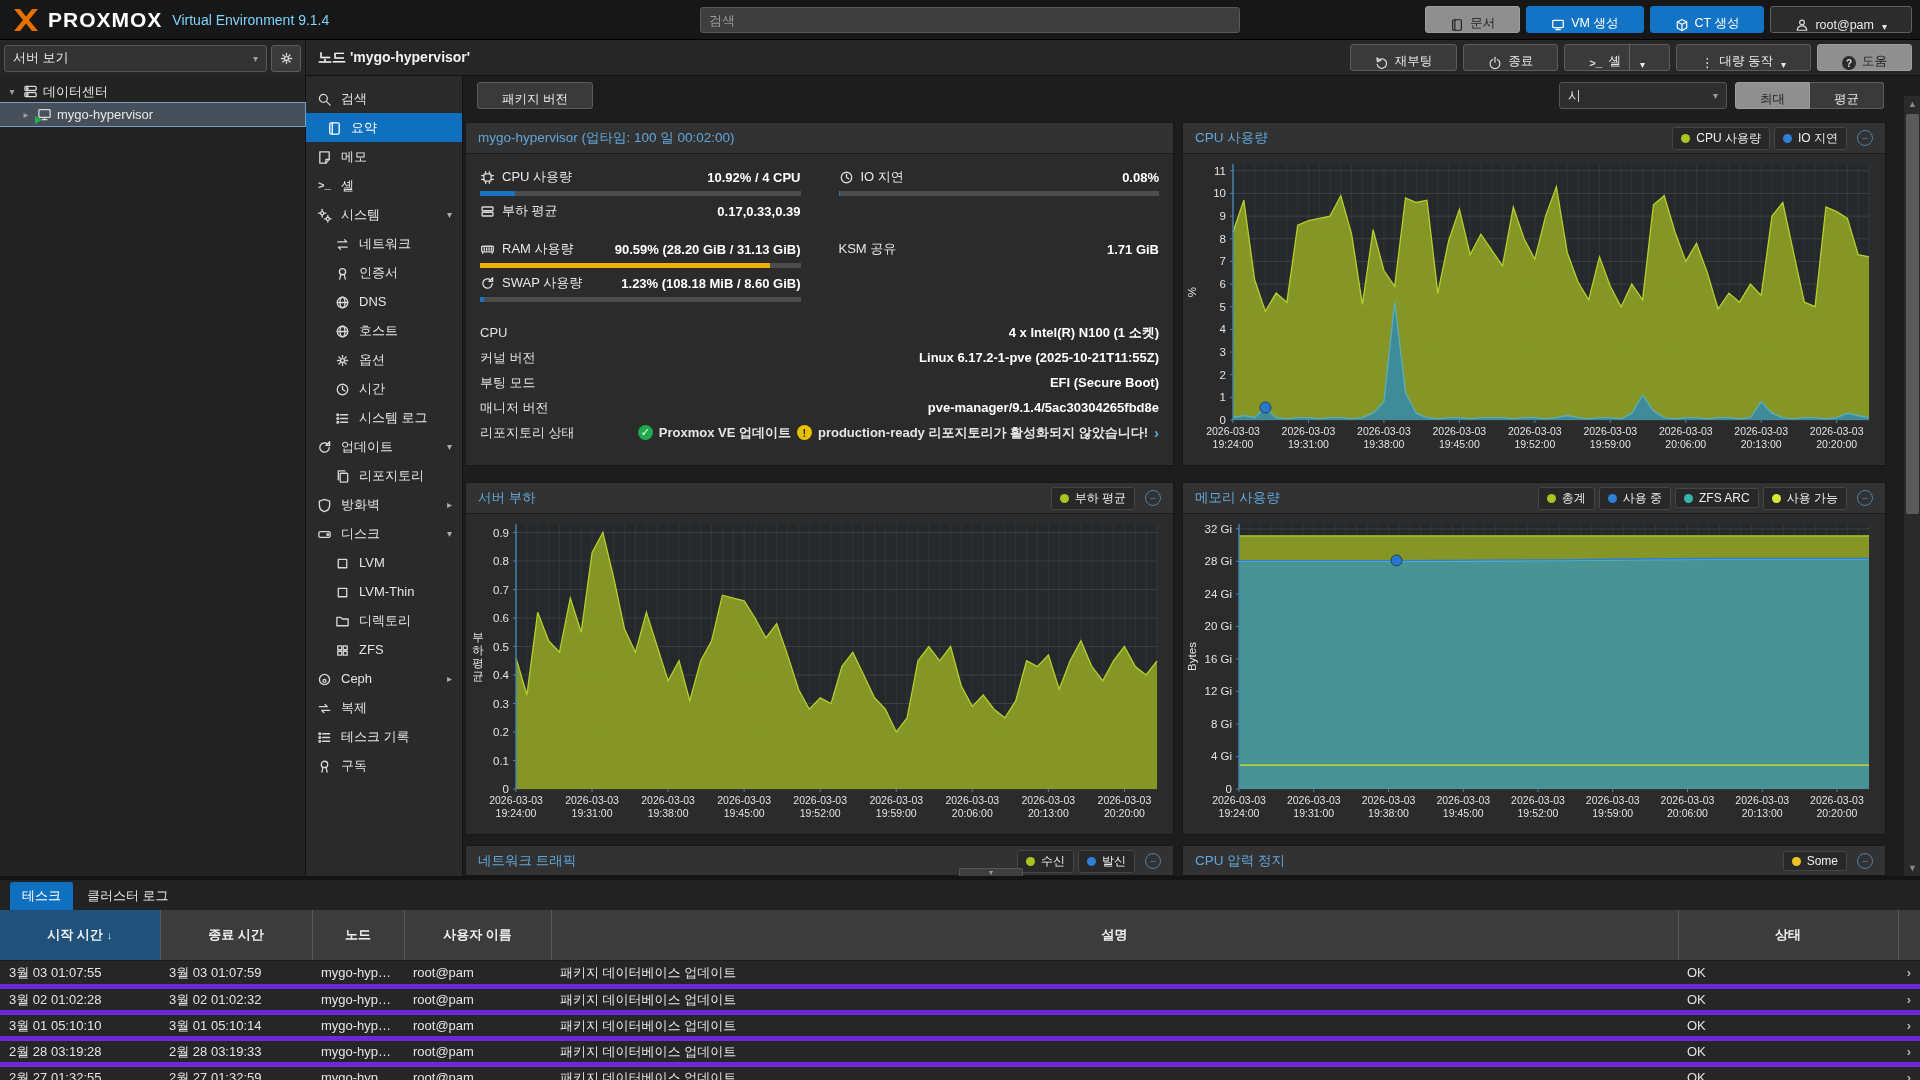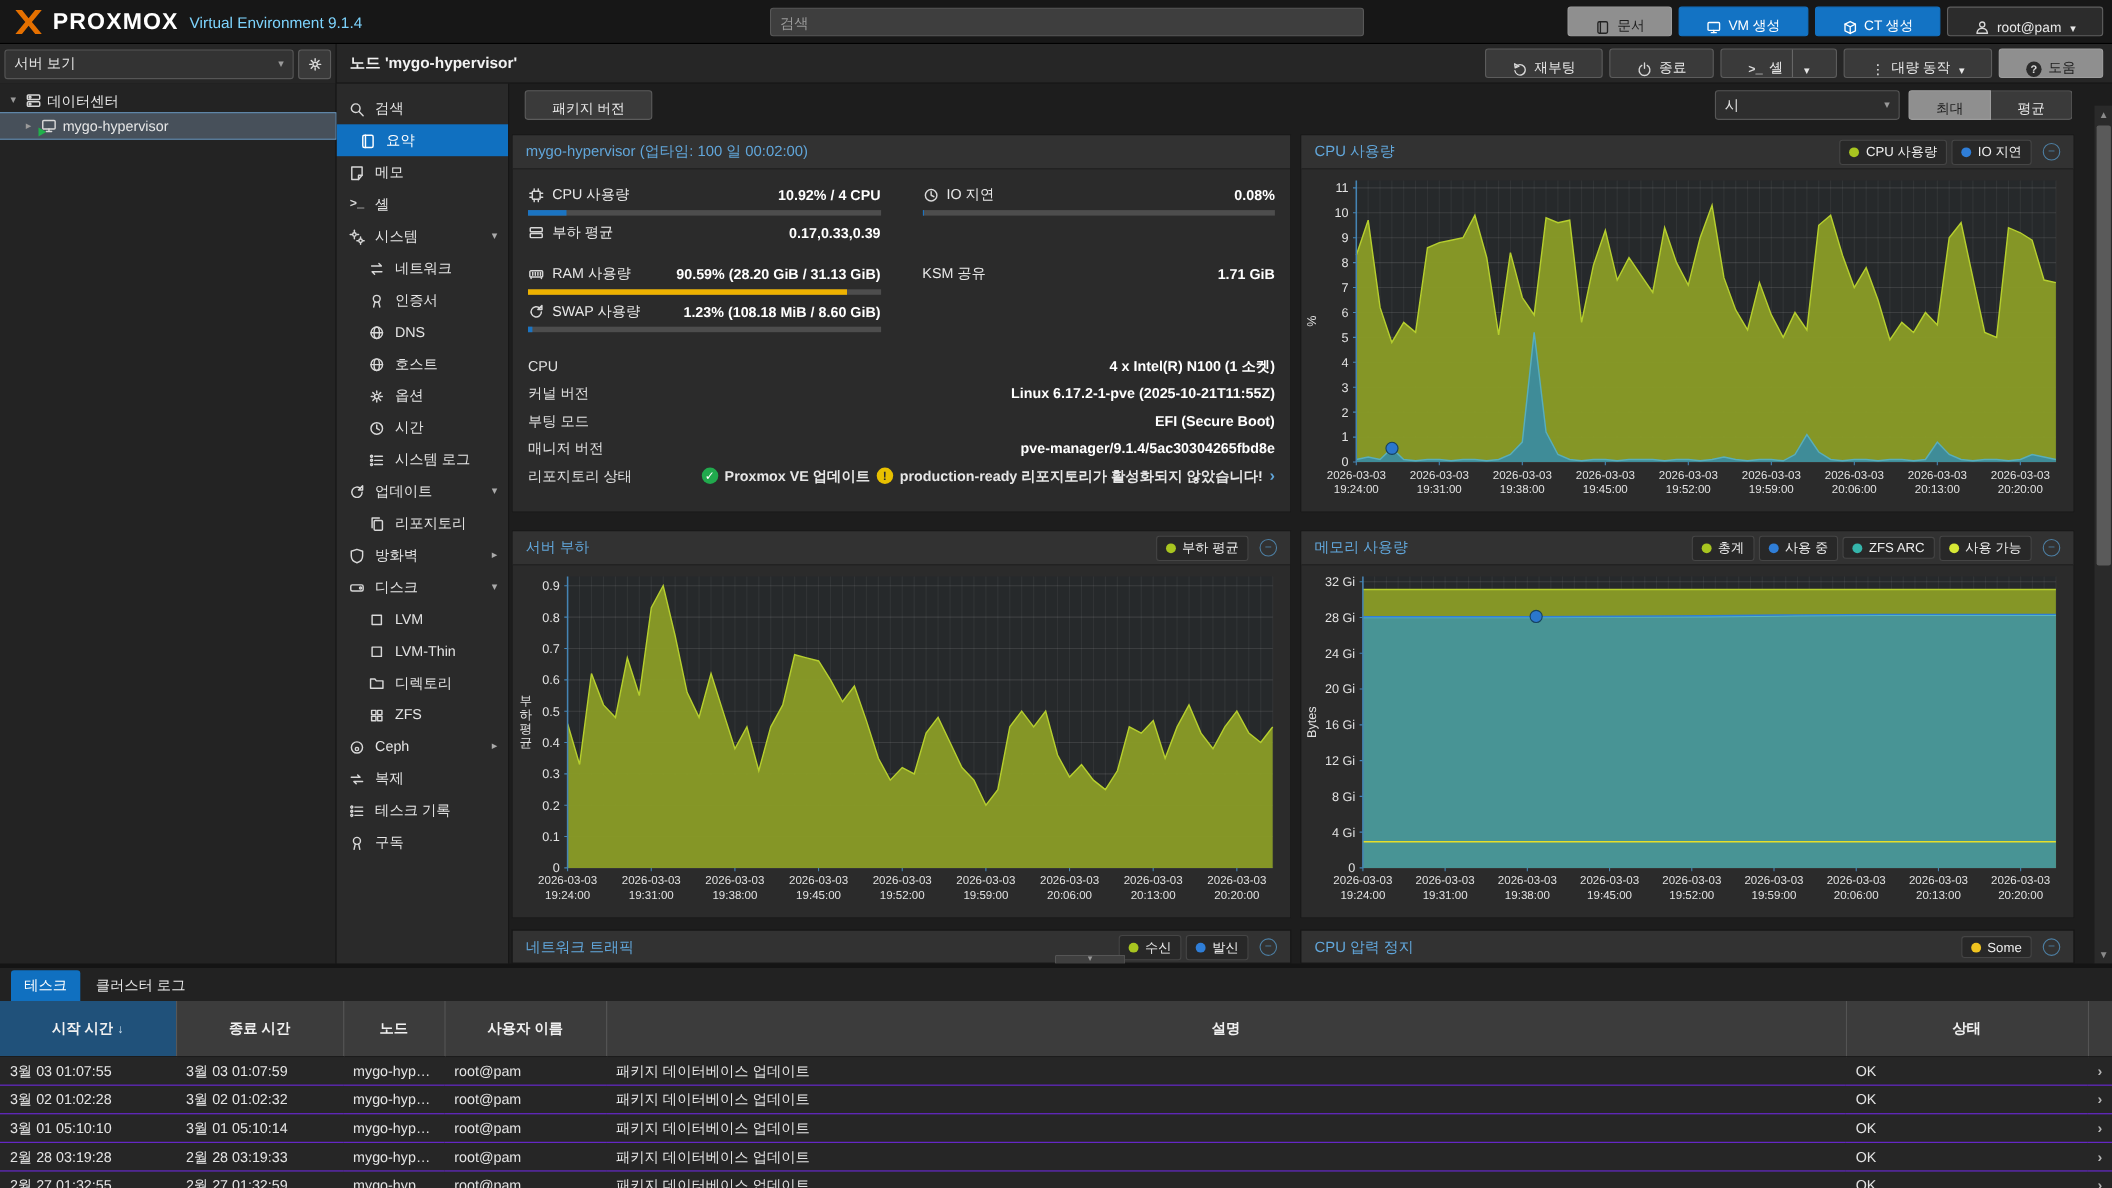--- a/index.html
+++ b/index.html
@@ -91,21 +91,21 @@
   #splitter{position:absolute;left:0;top:876px;width:1920px;height:4px;background:#141414;}
   #split-handle{position:absolute;left:959px;top:-8px;width:64px;height:8px;background:#3f3f3f;border:1px solid #555;border-bottom:none;border-radius:2px 2px 0 0;color:#999;font-size:7px;text-align:center;line-height:7px;}
   
   #task-panel{position:absolute;left:0;top:880px;width:1920px;height:200px;background:#262626;}
   #task-tabs{height:30px;display:flex;align-items:center;gap:2px;padding:2px 10px 0 10px;background:#222;}
   .task-tab{padding:5px 12px;border-radius:3px 3px 0 0;color:#e6e6e6;cursor:pointer;}
   .task-tab.active{background:#1070c0;color:#fff;}
   #task-table{width:1920px;border-collapse:collapse;table-layout:fixed;}
   #task-table th{background:#3c3c3c;border-right:1px solid #575757;border-bottom:1px solid #1c1c1c;height:27px;text-align:center;padding:16px 9px;font-weight:bold;color:#f0f0f0;font-size:13px;}
   #task-table th.sorted{background:#20517a;}
-  #task-table td{height:26px;padding:0 9px;border-bottom:1px solid #6d28d9;color:#e4e4e4;font-size:13px;overflow:hidden;white-space:nowrap;text-overflow:ellipsis;}
+  #task-table td{height:26px;padding:0 9px;border-bottom:5px solid #6d28d9;color:#e4e4e4;font-size:13px;overflow:hidden;white-space:nowrap;text-overflow:ellipsis;}
   #task-table td.chev{color:#b5b5b5;font-weight:bold;text-align:center;padding:0;}
   .sort-arrow{font-size:11px;margin-left:4px;color:#cfe3f2;}
   svg.ic{stroke:#d8d8d8;fill:none;stroke-width:1.4;stroke-linecap:round;stroke-linejoin:round;}
   .menu-item.selected svg.ic{stroke:#fff;}
   .btn.blue svg.ic{stroke:#fff;}
   .btn.light svg.ic{stroke:#222;}
 </style>
 </head>
 <body>
 

